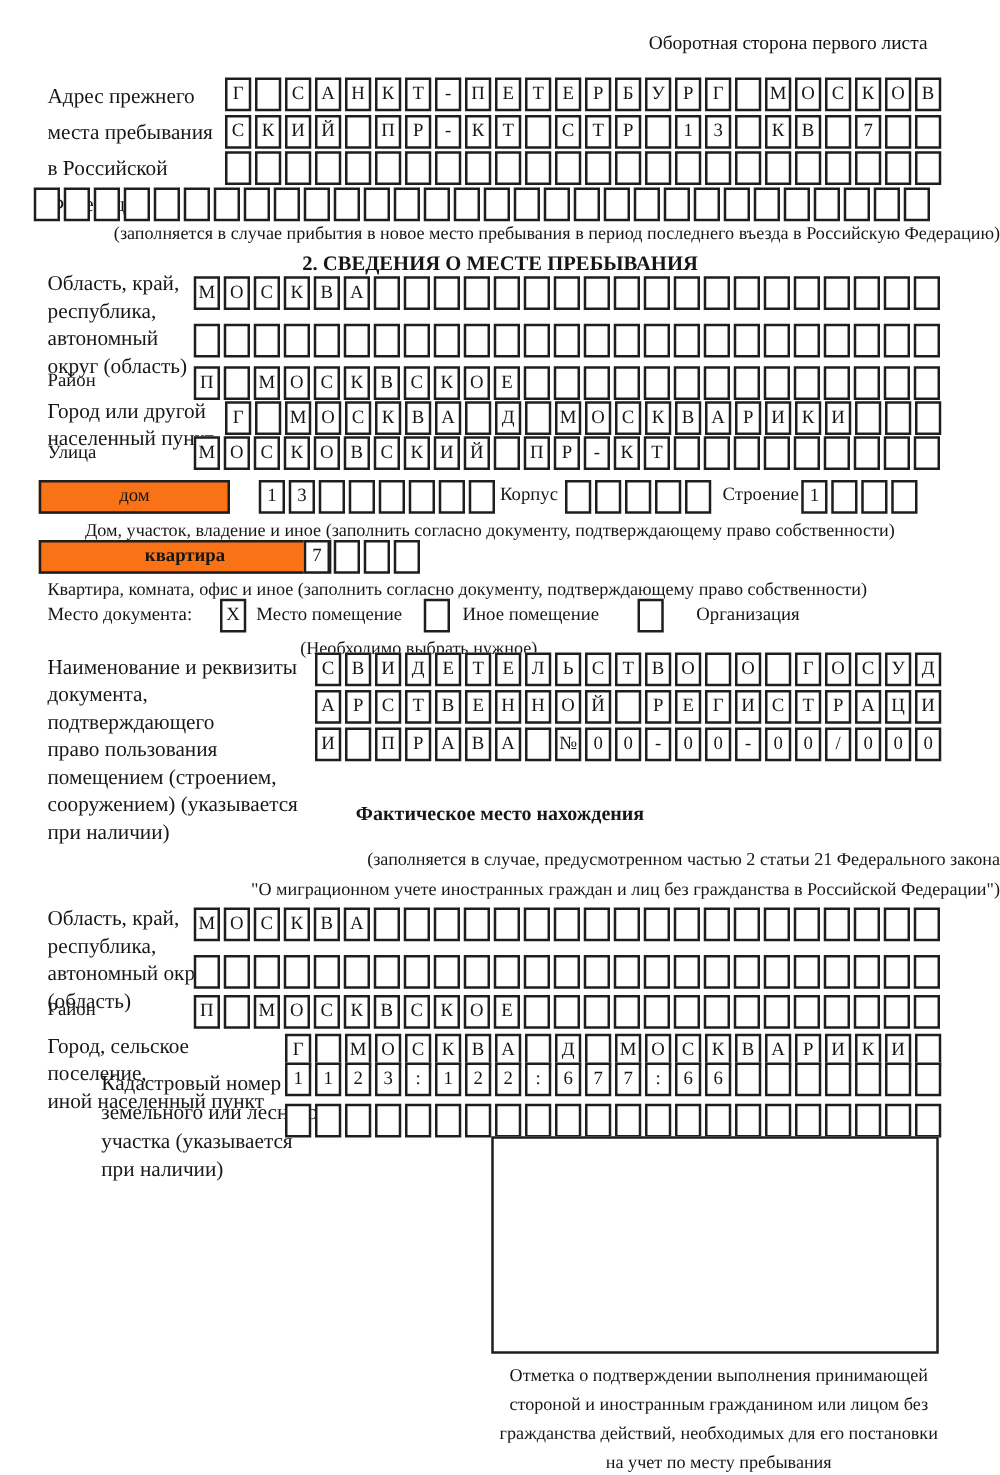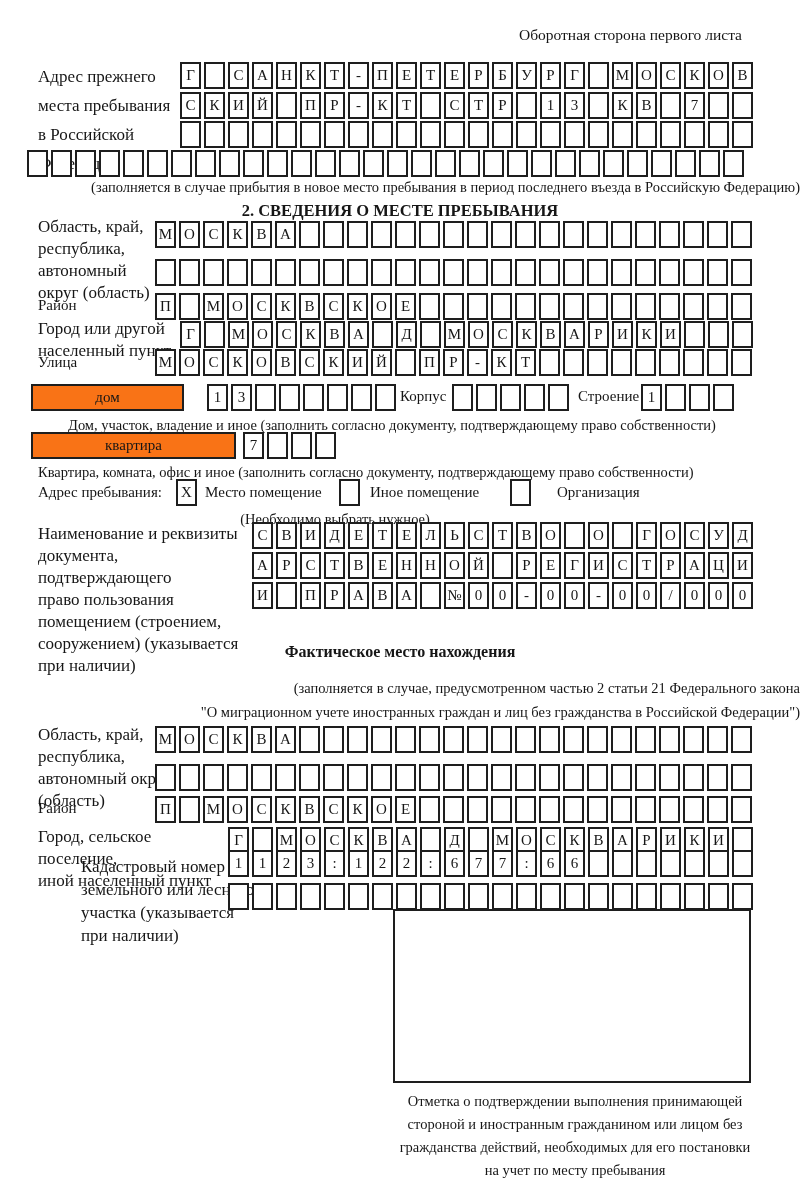--- a/index.html
+++ b/index.html
@@ -318,30 +318,30 @@
   </div>
 <div class="inline-lbl" style="left:578px; top:388px;">Строение</div>
 <div class="cellrow" style="left:641px; top:384px;">
     <span class="cell">1</span>
     <span class="cell"></span>
     <span class="cell"></span>
     <span class="cell"></span>
   </div>
 <div class="abs note" style="left:48px; top:417px;margin-left:20px;">Дом, участок, владение и иное (заполнить согласно документу, подтверждающему право собственности)</div>
 
-<div class="widebox" style="left:31px; top:432px; width:205px;">квартира</div>
+<div class="widebox" style="left:31px; top:432px; width:234px;font-weight:bold;">квартира</div>
 <div class="cellrow" style="left:243px; top:432px;">
     <span class="cell">7</span>
     <span class="cell"></span>
     <span class="cell"></span>
     <span class="cell"></span>
   </div>
 <div class="abs note" style="left:38px; top:464px;">Квартира, комната, офис и иное (заполнить согласно документу, подтверждающему право собственности)</div>
 
-<div class="inline-lbl" style="left:38px; top:484px;">Адрес пребывания:</div>
+<div class="inline-lbl" style="left:38px; top:484px;">Место документа:</div>
 <span class="cell abs" style="left:176px; top:479px;">X</span>
 <div class="inline-lbl" style="left:205px; top:484px;">Место помещение</div>
 <span class="cell abs" style="left:339px; top:479px;"></span>
 <div class="inline-lbl" style="left:370px; top:484px;">Иное помещение</div>
 <span class="cell abs" style="left:510px; top:479px;"></span>
 <div class="inline-lbl" style="left:557px; top:484px;">Организация</div>
 <div class="abs note" style="left:0; top:511px; width:670px; text-align:center;">(Необходимо выбрать нужное)</div>
 
 <div class="lbl" style="left:38px; top:523px; width:210px;">Наименование и реквизиты
 документа, подтверждающего

